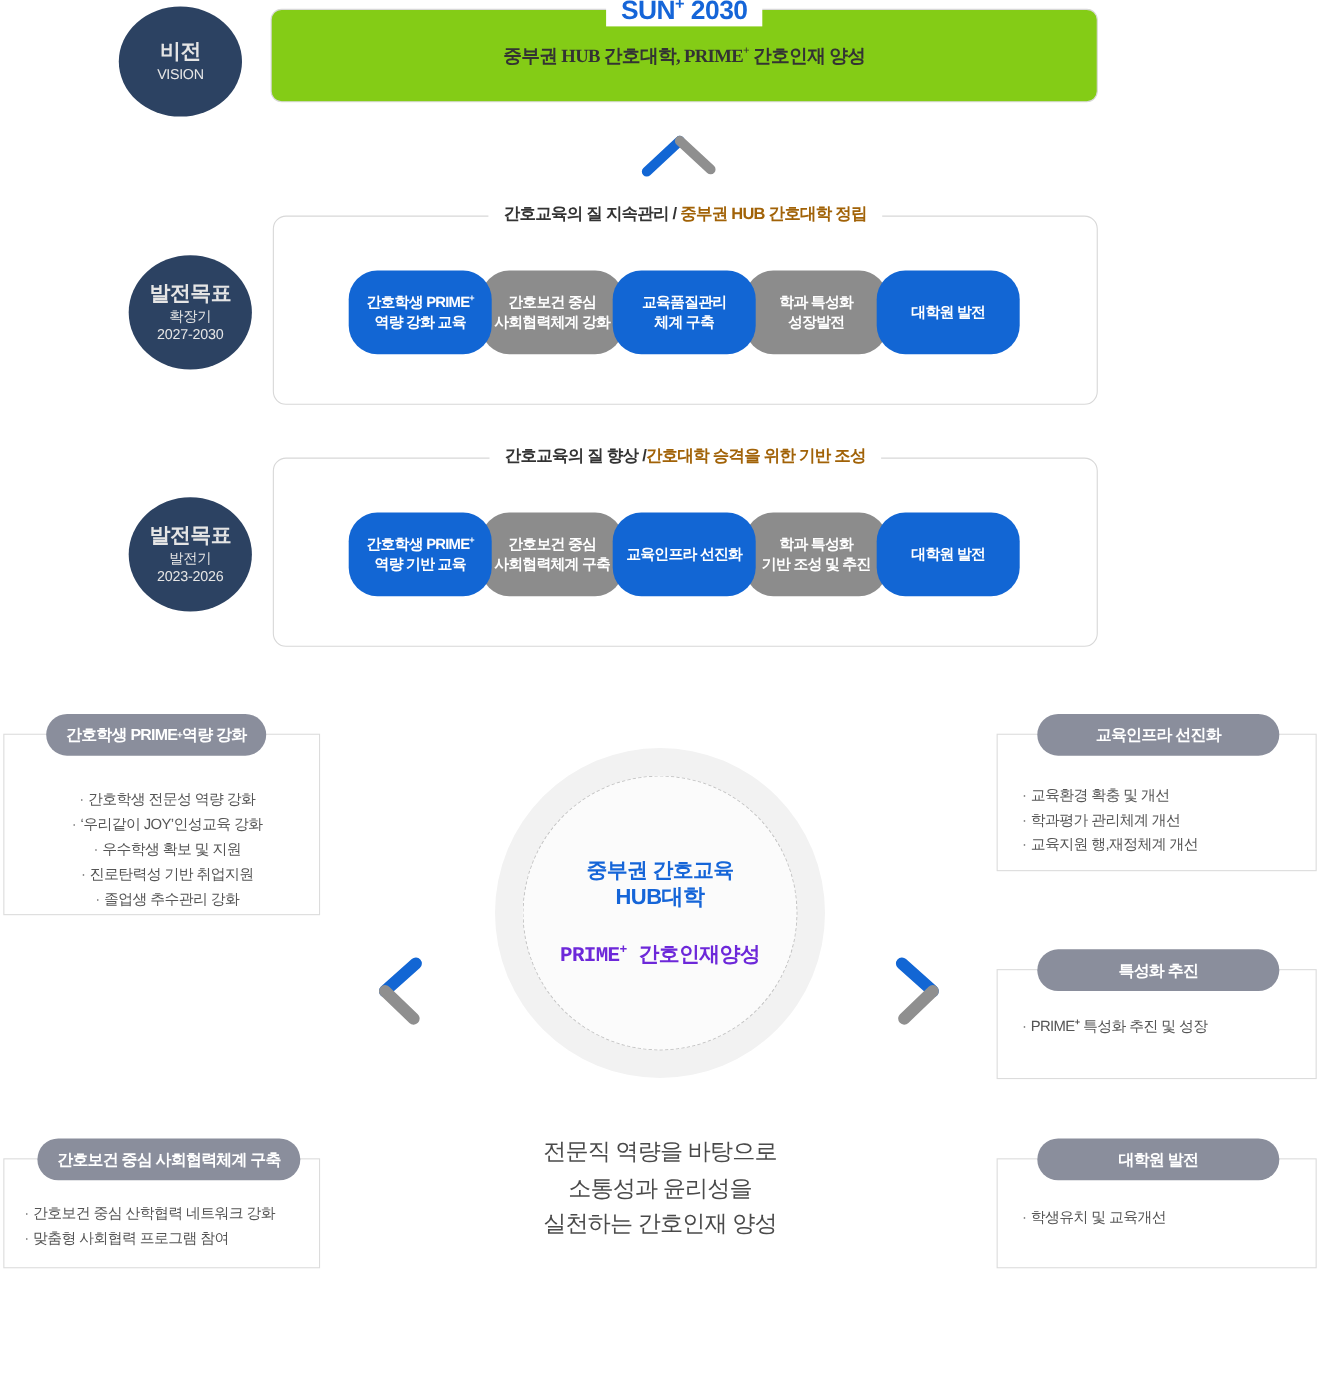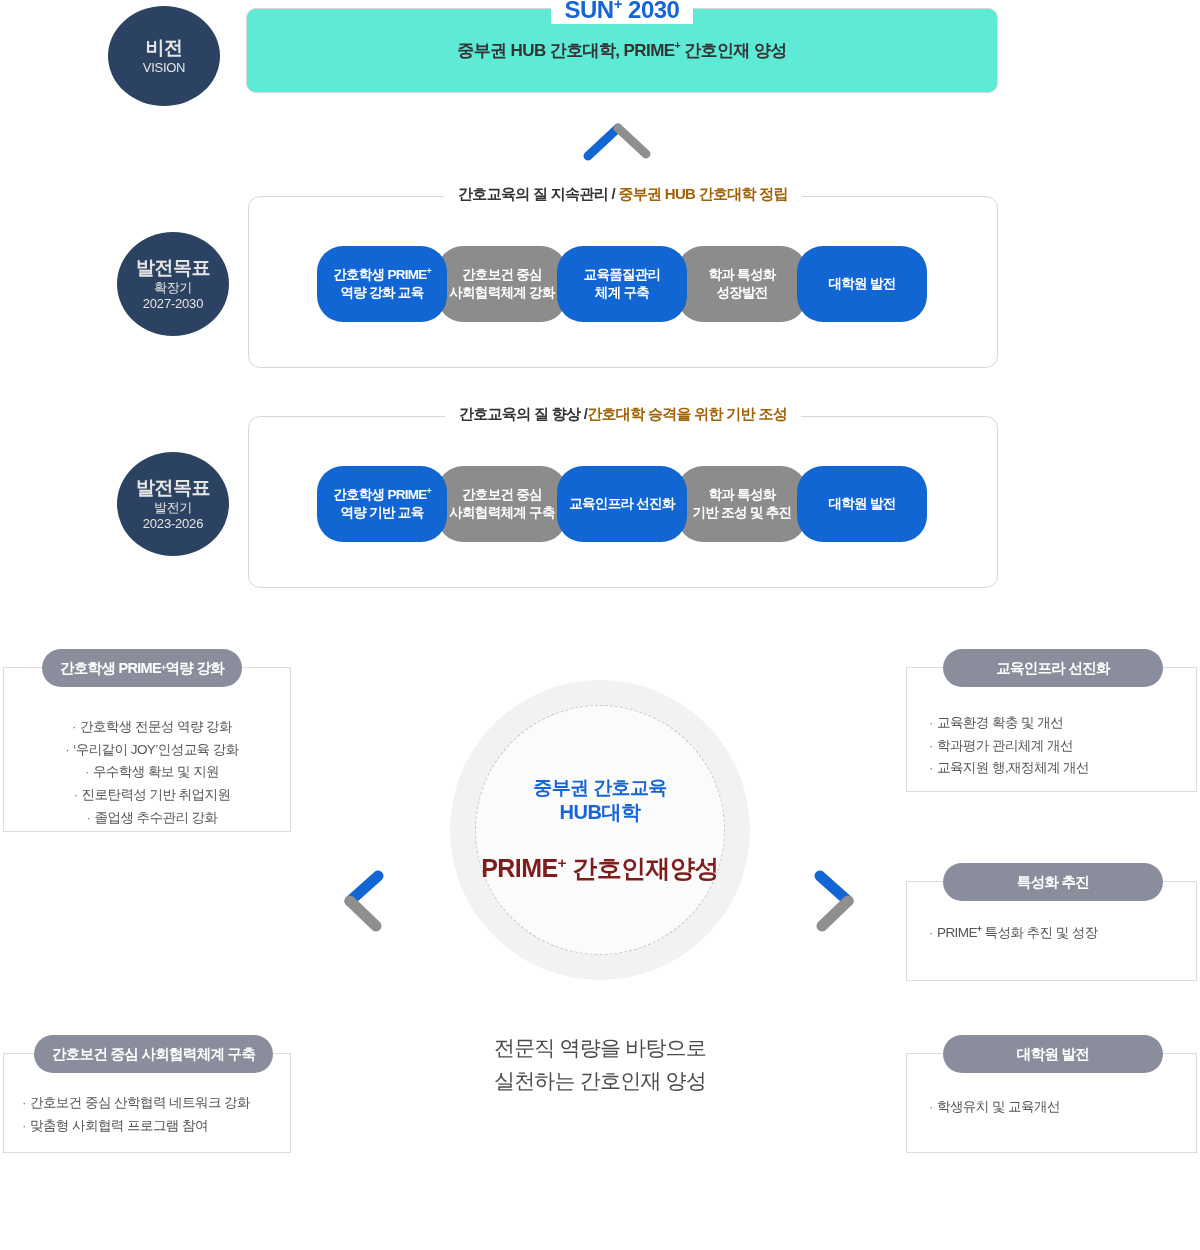--- a/index.html
+++ b/index.html
@@ -33,21 +33,21 @@
     line-height: 1.25;
   }
   .badge-main { font-size: 19px; font-weight: bold; letter-spacing: -0.5px; }
   .badge-sub  { font-size: 13px; font-weight: normal; letter-spacing: -0.3px; }
   .badge-sub2 { font-size: 13px; font-weight: normal; letter-spacing: -0.2px; }
 
   
   .vision-panel {
     border: 1px solid #d8d8d8;
     border-radius: 10px;
-    background: #5eead4;
+    background: #84cc16;
     padding-left: 12px;
   }
   .vision-title-wrap {
     position: absolute;
     top: -13px;
     left: 0;
     width: 100%;
     text-align: center;
   }
   .vision-title {
@@ -62,20 +62,21 @@
   .vision-sub {
     position: absolute;
     top: 30px;
     left: 0;
     width: 100%;
     text-align: center;
     font-size: 17px;
     font-weight: bold;
     color: #333;
     letter-spacing: -0.6px;
+    font-family: Liberation Serif, serif;
   }
 
   sup { font-size: 0.62em; vertical-align: super; line-height: 0; font-weight: bold; }
 
   
   .chev { position: absolute; }
 
   
   .goal-panel {
     border: 1px solid #d8d8d8;
@@ -134,21 +135,21 @@
     background: #fbfbfb;
     border: 1px dashed #c6c6c6;
     display: flex;
     flex-direction: column;
     align-items: center;
     justify-content: center;
     text-align: center;
   }
   .center-l1 { font-size: 19px; font-weight: bold; color: #1565d8; letter-spacing: -0.6px; line-height: 1.35; }
   .center-l2 { font-size: 20px; font-weight: bold; color: #1565d8; letter-spacing: -0.5px; margin-top: -2px; }
-  .center-l3 { font-size: 25px; font-weight: bold; color: #7f1d1d; letter-spacing: -0.6px; margin-top: 26px; }
+  .center-l3 { font-size: 19px; font-weight: bold; color: #6d28d9; letter-spacing: -0.6px; margin-top: 26px; font-family: Liberation Mono, monospace; }
 
   
   .center-caption {
     position: absolute;
     text-align: center;
     font-size: 21px;
     color: #4a4a4a;
     line-height: 1.55;
     letter-spacing: -0.8px;
   }
@@ -285,20 +286,21 @@
     <path d="M10 33 L36 58" stroke="#8f8f8f" stroke-width="11" stroke-linecap="round" fill="none"></path>
   </svg>
 
   <svg class="chev" style="left:812px; top:868px;" width="46" height="66" viewBox="0 0 46 66">
     <path d="M8 8 L36 33" stroke="#1266d4" stroke-width="11" stroke-linecap="round" fill="none"></path>
     <path d="M36 33 L10 58" stroke="#8f8f8f" stroke-width="11" stroke-linecap="round" fill="none"></path>
   </svg>
 
   <div class="center-caption" style="left:440px; top:1032px; width:320px;">
     <div>전문직 역량을 바탕으로</div>
+    <div>소통성과 윤리성을</div>
     <div>실천하는 간호인재 양성</div>
   </div>
 
   <div class="card" style="left:3px; top:667px; width:288px; height:165px;">
     <div class="card-pill" style="left:38px;">
       <span>간호학생 PRIME</span>
         <sup>+</sup>
         <span> 역량 강화</span>
     </div>
     <div class="card-body" style="top:48px;text-align:center;">

